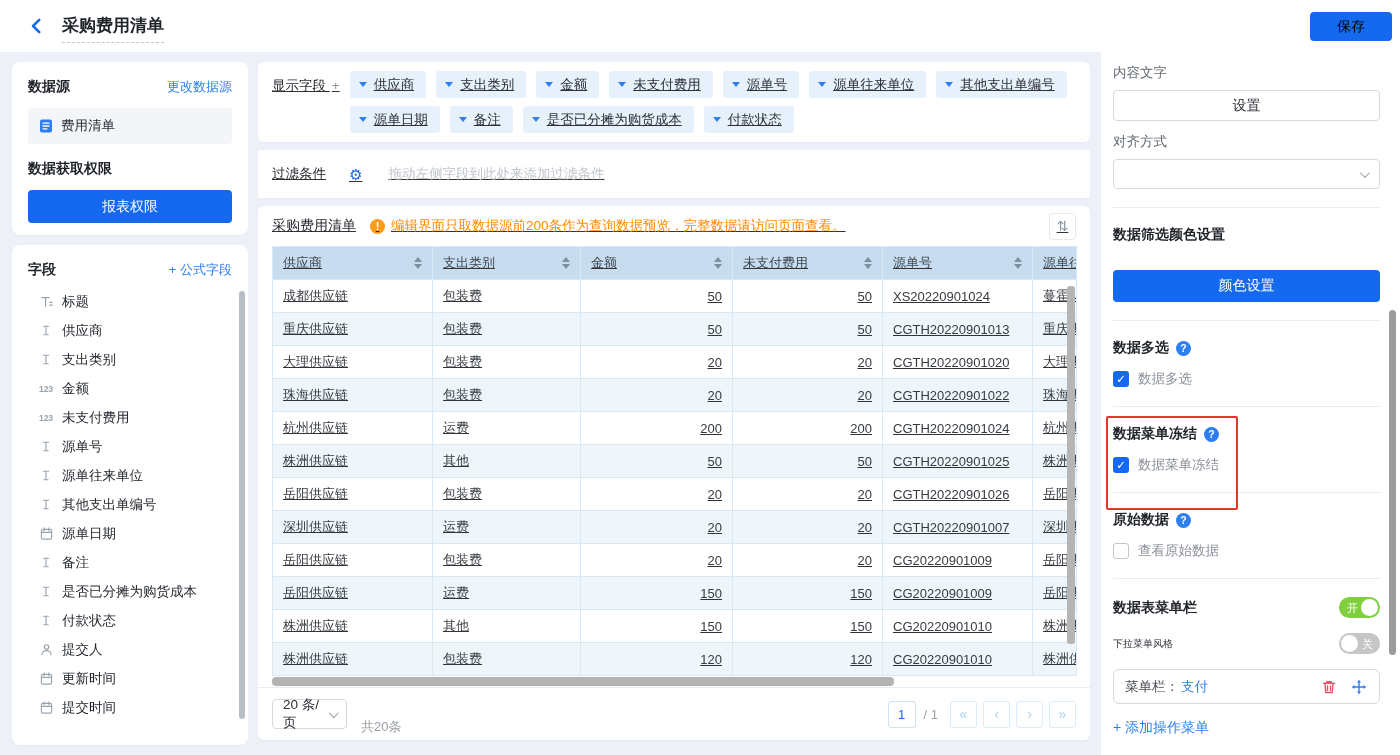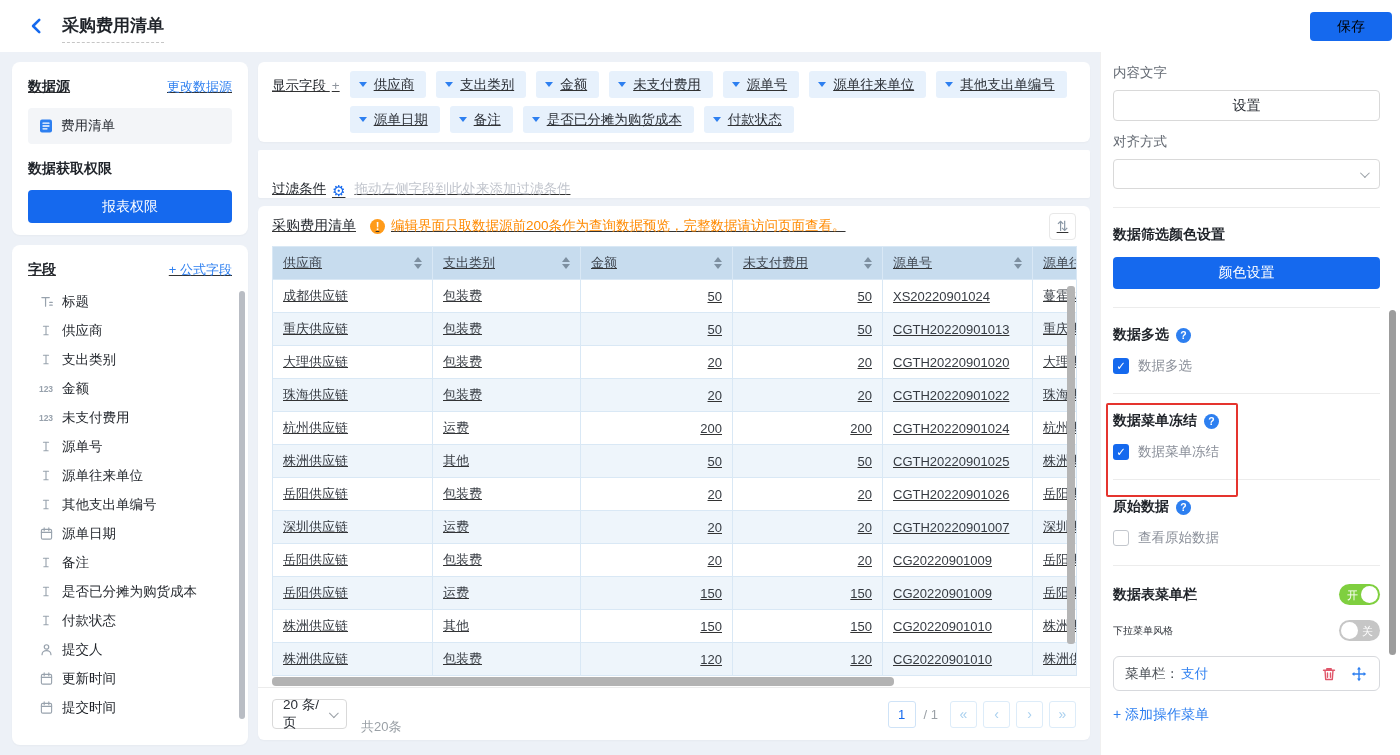--- a/index.html
+++ b/index.html
@@ -14,21 +14,21 @@
   .topbar { position:absolute; left:0; top:0; width:1400px; height:52px; background:#fff; z-index:5; }
   .back { position:absolute; left:28px; top:16px; width:18px; height:20px; cursor:pointer; }
   .page-title { position:absolute; left:62px; top:14px; font-size:17px; font-weight:bold; color:#1f2329;
     border-bottom:1px dashed #c6c6c6; padding-bottom:5px; }
   .save-btn { position:absolute; right:8px; top:12px; width:82px; height:29px; background:#1569ee; color:#000000;
     border:none; border-radius:4px; font-size:14px; cursor:pointer; font-family:Liberation Mono, monospace; }
 
   
   .left-col { position:absolute; left:12px; top:62px; width:236px; }
   .panel-ds { height:173px; padding:16px 16px 0 16px; }
-  .row { display:flex; justify-content:space-between; align-items:flex-end;text-decoration:underline; }
+  .row { display:flex; justify-content:space-between; align-items:flex-end; }
   .sec-title { font-size:14px; font-weight:bold; color:#1f2329; }
   .link { color:#2d7ff0; font-size:13px; text-decoration:none; cursor:pointer; }
   .ds-item { margin-top:12px; height:36px; background:#f3f5f8; border-radius:4px; display:flex; align-items:center;
     padding-left:10px; gap:7px; color:#2b2f36; font-size:13.5px; cursor:pointer; }
   .mt16 { margin-top:16px; }
   .btn-primary { display:block; width:100%; height:33px; margin-top:12px; background:#1569ee; color:#fff;
     border:none; border-radius:4px; font-size:14px; cursor:pointer; font-family:inherit; }
 
   .panel-fields { margin-top:10px; height:500px; padding:16px 16px 0 16px; position:relative; overflow:hidden; }
   .field-list { margin-top:8px; }
@@ -43,21 +43,21 @@
   .center-col { position:absolute; left:258px; top:62px; width:832px;text-decoration:underline; }
   .panel-chips { border-radius:6px; padding:9px 14px; display:flex; gap:10px; min-height:63px; }
   .df-label { white-space:nowrap; padding-top:6px; color:#1f2329; font-size:13.5px; }
   .df-label .plus { color:#8f959e; cursor:pointer; margin-left:2px; }
   .chips { display:flex; flex-wrap:wrap; gap:8px 10px; }
   .chip { background:#e7f1fc; border-radius:3px; height:27px; display:inline-flex; align-items:center;
     padding:0 12px 0 9px; gap:7px; font-size:13.5px; color:#2b2f36; cursor:pointer; }
   .chip .tri { width:0; height:0; border-left:4.5px solid transparent; border-right:4.5px solid transparent;
     border-top:5.5px solid #2d7ff0; }
 
-  .panel-filter { margin-top:8px; border-radius:2px; height:48px; display:flex; align-items:flex-end; padding:0 14px; gap:6px; }
+  .panel-filter { margin-top:8px; border-radius:2px; height:48px; display:flex; align-items:center; padding:0 14px; gap:23px; }
   .f-label { color:#1f2329; font-size:13.5px; }
   .gear { color:#1569ee; font-size:15px; cursor:pointer; line-height:1; }
   .f-ph { color:#c0c4cc; font-size:13.5px; margin-left:3px; }
 
   .panel-table { margin-top:8px; border-radius:6px; height:534px; padding:0 14px; position:relative; }
   .t-head { height:40px; display:flex; align-items:center; gap:14px; }
   .t-title { font-size:14px; color:#1f2329; }
   .warn { display:flex; align-items:center; gap:6px; color:#ff8a00; font-size:13.5px; flex:1; }
   .warn-ic { width:15px; height:15px; border-radius:50%; background:#ff9b1a; color:#fff; font-size:11px; font-weight:bold;
     display:inline-flex; align-items:center; justify-content:center; }
@@ -552,21 +552,21 @@
   <div class="r-label">内容文字</div>
   <button class="btn-outline">设置</button>
 
   <div class="r-label">对齐方式</div>
   <div class="select">
     <span class="chev"></span>
   </div>
 
   <hr class="divider">
 
-  <div class="r-title" style="margin-bottom:13px">数据筛选颜色设置</div>
+  <div class="r-title" style="margin-bottom:26px">数据筛选颜色设置</div>
   <button class="btn-primary" style="margin-top:0;height:32px">颜色设置</button>
 
   <hr class="divider">
 
   <div class="with-help">
     <span class="r-title">数据多选</span>
     <span class="help">?</span>
   </div>
   <label class="chk-row">
     <span class="chk on">✓</span>

